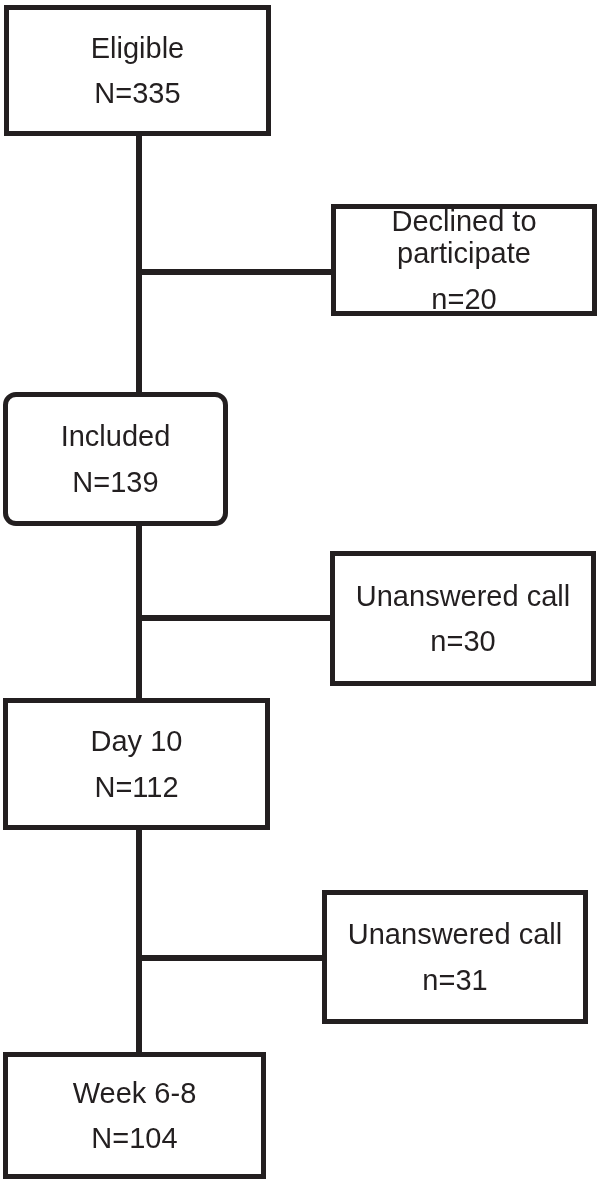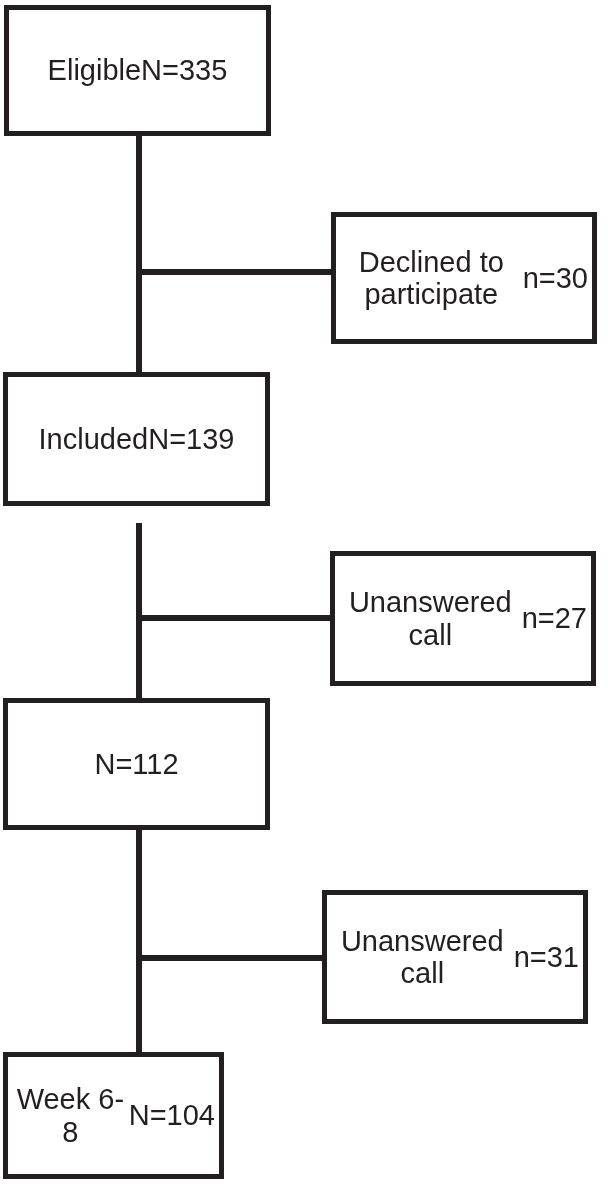--- a/index.html
+++ b/index.html
@@ -15,45 +15,45 @@
     font-family: "Liberation Sans", sans-serif;
     color: #231f20;
     overflow: hidden;
   }
   .box {
     position: absolute;
     box-sizing: border-box;
     border: 5px solid #231f20;
     background: #ffffff;
     display: flex;
-    flex-direction: row;
+    flex-direction: column;
     align-items: center;
     justify-content: center;
     text-align: center;
     row-gap: 13px;
     font-size: 29px;
     line-height: 1.12;
     padding: 0 4px;
   }
   .box .label, .box .count {
     display: block;
   }
   .conn {
     position: absolute;
     background: #231f20;
   }
 
   
   .pos-eligible   { left: 4px;   top: 5px;    width: 267px; height: 131px; }
-  .pos-included   { left: 3px;   top: 372px;  width: 267px; height: 134px; }
+  .pos-included   { left: 3px;   top: 392px;  width: 225px; height: 134px; border-radius: 13px; }
   .pos-day10      { left: 3px;   top: 698px;  width: 267px; height: 132px; }
-  .pos-week68     { left: 3px;   top: 1052px; width: 221px; height: 127px; }
+  .pos-week68     { left: 3px;   top: 1052px; width: 263px; height: 127px; }
 
   
-  .pos-declined   { left: 331px; top: 212px;  width: 266px; height: 132px; }
+  .pos-declined   { left: 331px; top: 204px;  width: 266px; height: 112px; }
   .pos-unans1     { left: 330px; top: 551px;  width: 266px; height: 135px; }
   .pos-unans2     { left: 322px; top: 890px;  width: 266px; height: 134px; }
 
   
   .conn-v1 { left: 136px; top: 133px; width: 6px;   height: 261px; }
   .conn-h1 { left: 138px; top: 269px; width: 195px; height: 6px; }
   .conn-v2 { left: 136px; top: 523px; width: 6px;   height: 178px; }
   .conn-h2 { left: 138px; top: 615px; width: 194px; height: 6px; }
   .conn-v3 { left: 136px; top: 827px; width: 6px;   height: 228px; }
   .conn-h3 { left: 138px; top: 955px; width: 186px; height: 6px; }
@@ -74,36 +74,37 @@
     <span class="label">Eligible</span>
     <span class="count">N=335</span>
   </div>
 
   <div class="box pos-included">
     <span class="label">Included</span>
     <span class="count">N=139</span>
   </div>
 
   <div class="box pos-day10">
+    <span class="label">Day 10</span>
     <span class="count">N=112</span>
   </div>
 
   <div class="box pos-week68">
     <span class="label">Week 6-8</span>
     <span class="count">N=104</span>
   </div>
 
   <div class="box pos-declined">
     <span class="label">Declined to participate</span>
-    <span class="count">n=30</span>
+    <span class="count">n=20</span>
   </div>
 
   <div class="box pos-unans1">
     <span class="label">Unanswered call</span>
-    <span class="count">n=27</span>
+    <span class="count">n=30</span>
   </div>
 
   <div class="box pos-unans2">
     <span class="label">Unanswered call</span>
     <span class="count">n=31</span>
   </div>
 
 </div>
 
 </body></html>

